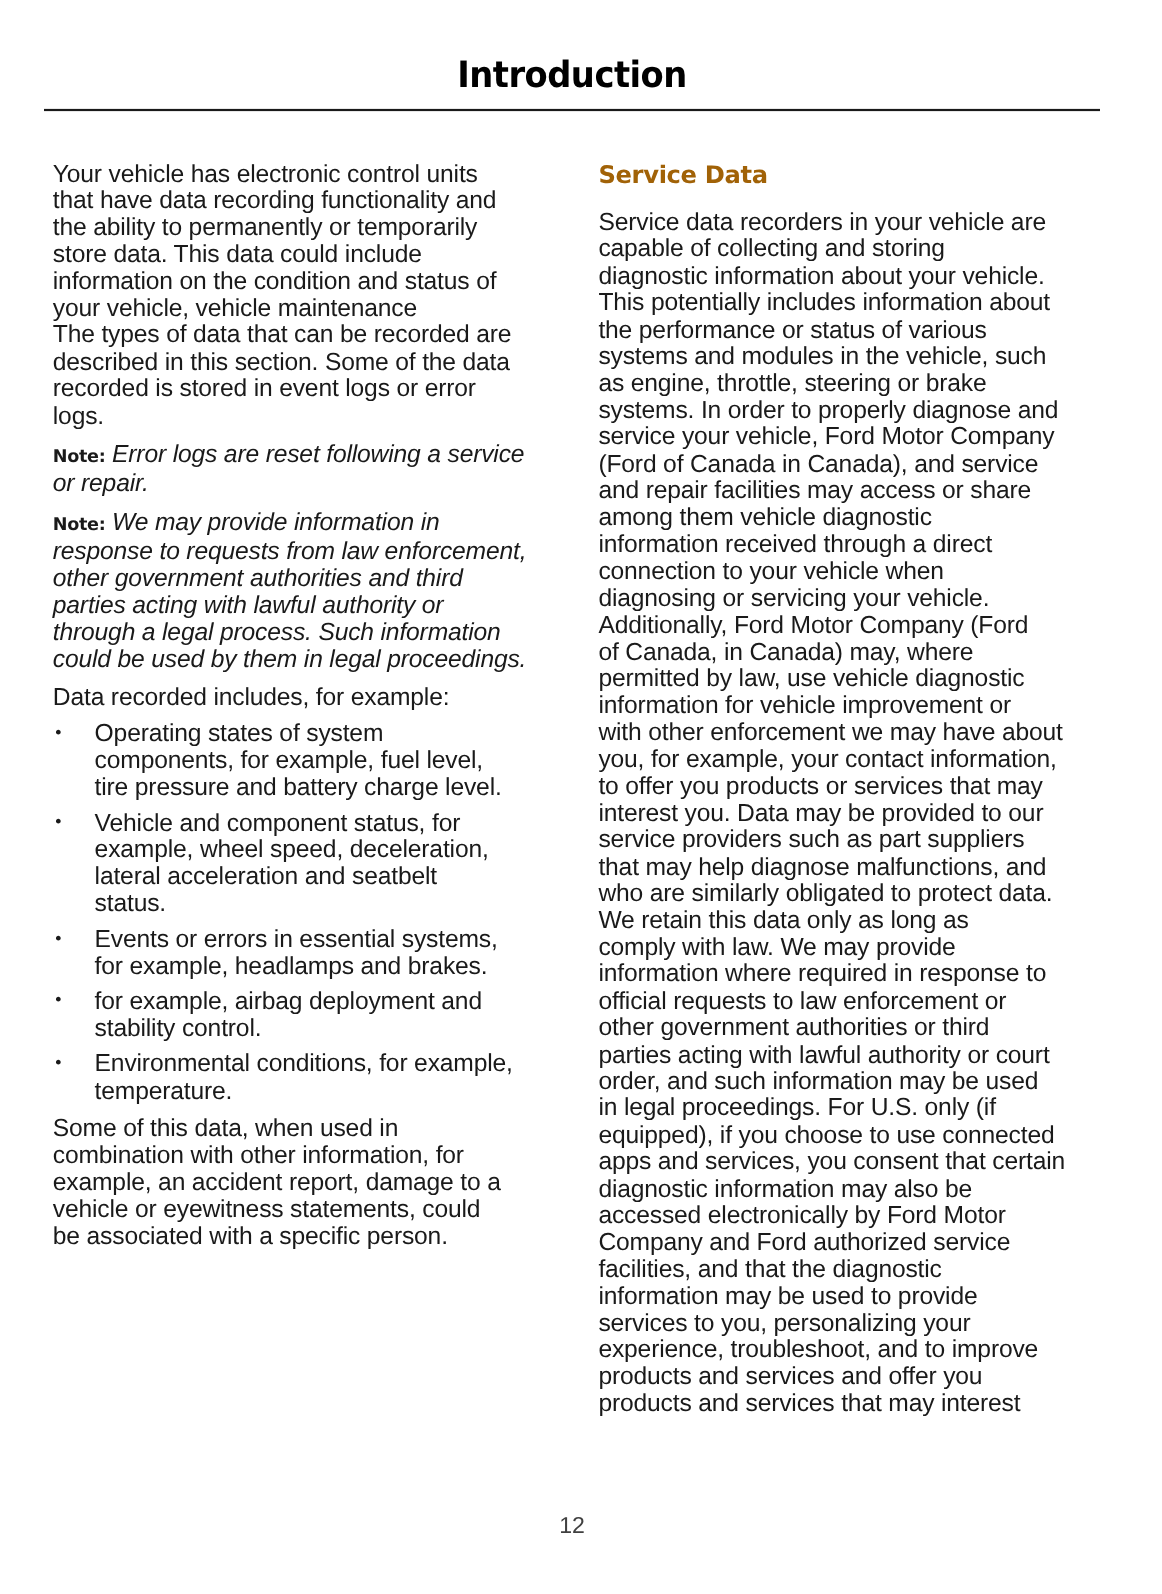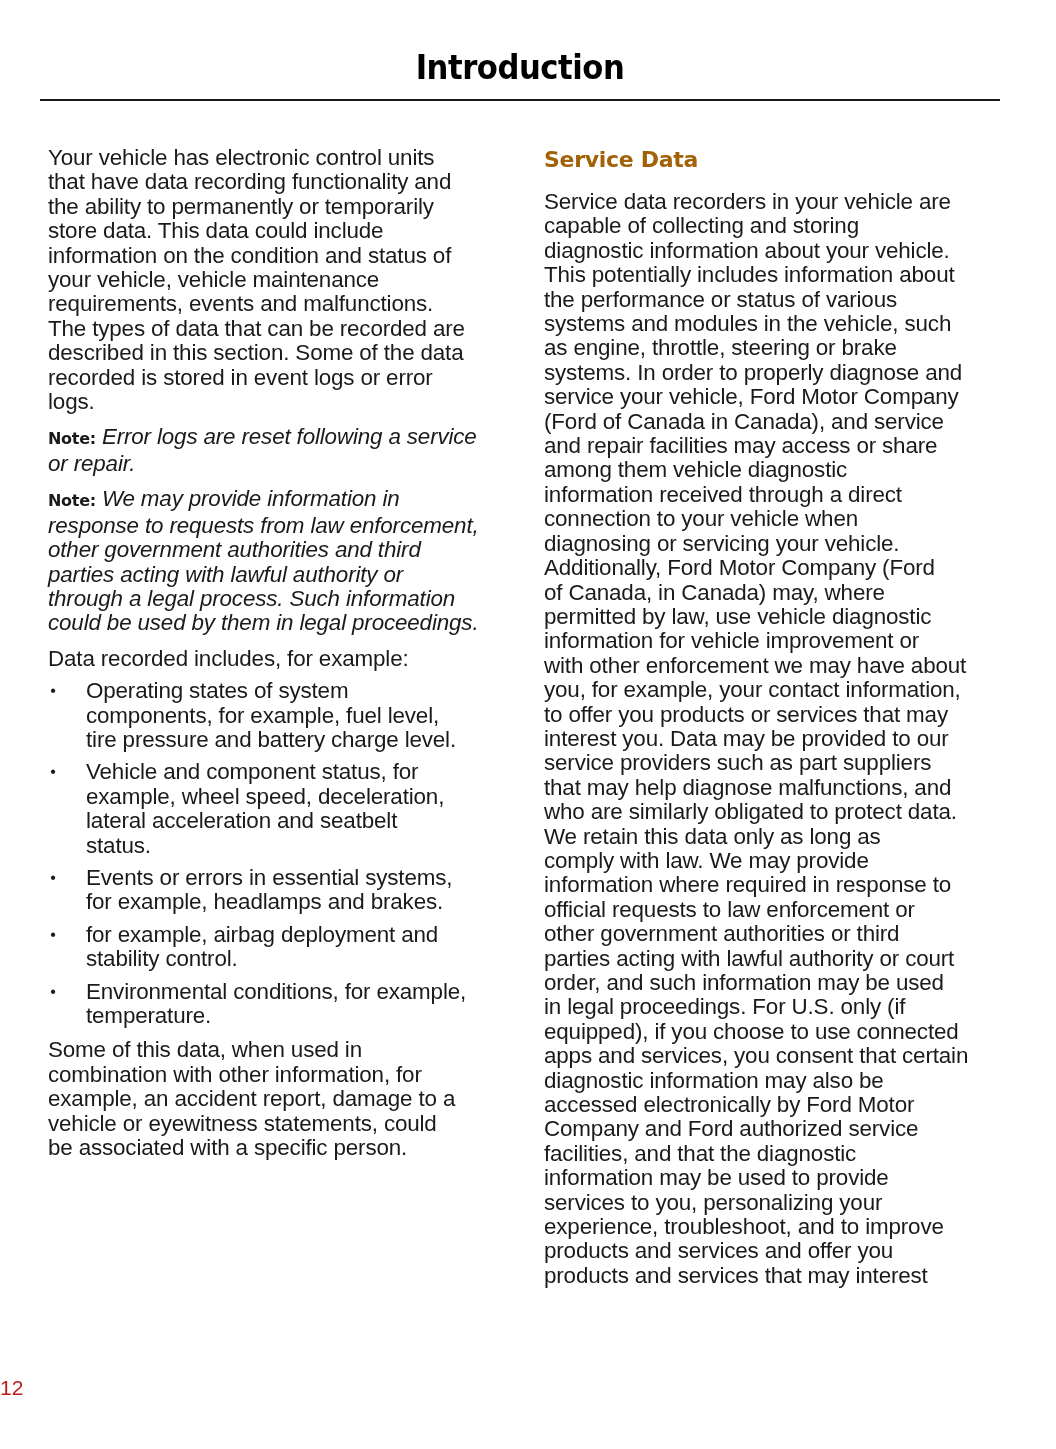--- a/index.html
+++ b/index.html
@@ -89,42 +89,41 @@
       color: #a16207;
       margin: 0 0 16px 0;
       line-height: 28px;
     }
 
     .page-number {
       position: absolute;
       left: 0;
       width: 1040px;
       top: 1376px;
-      text-align: left;
+      text-align: center;
       font-size: 21px;
-      color: #b91c1c;
+      color: #404040;
     }
   </style>
 </head>
 <body>
 
 <div class="page-header">
   <h1 class="page-title">Introduction</h1>
 </div>
 <div class="header-rule"></div>
 
 <div class="column col-left">
   <p class="para">
       <span class="line">Your vehicle has electronic control units</span>
       <span class="line">that have data recording functionality and</span>
       <span class="line">the ability to permanently or temporarily</span>
       <span class="line">store data. This data could include</span>
       <span class="line">information on the condition and status of</span>
       <span class="line">your vehicle, vehicle maintenance</span>
-      <span class="line">requirements, events and malfunctions.</span>
       <span class="line">The types of data that can be recorded are</span>
       <span class="line">described in this section. Some of the data</span>
       <span class="line">recorded is stored in event logs or error</span>
       <span class="line">logs.</span>
     </p>
 
   <p class="para note">
     <span class="line"><span class="label">Note:</span> <span class="body">Error logs are reset following a service</span></span>
     <span class="line body">or repair.</span>
   </p>

